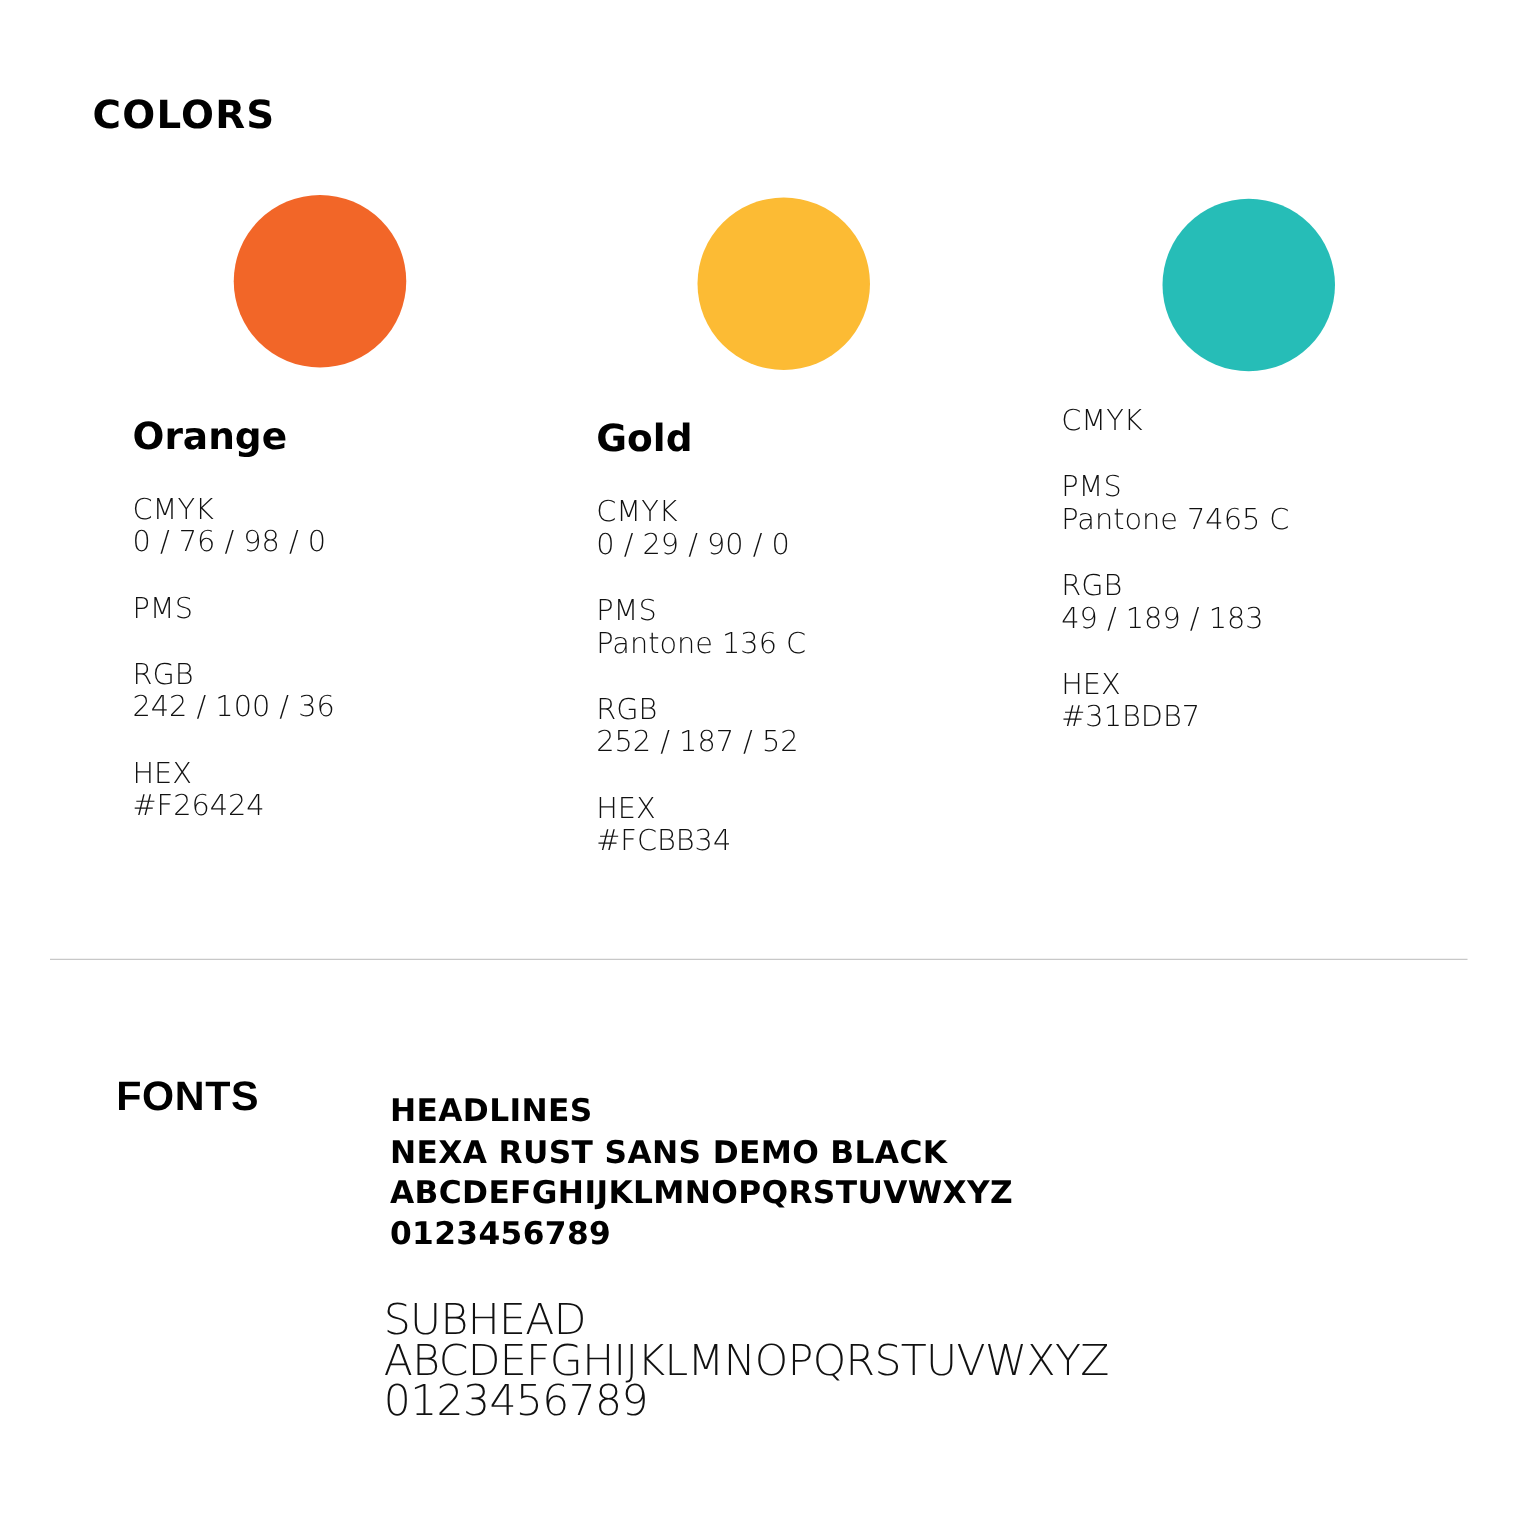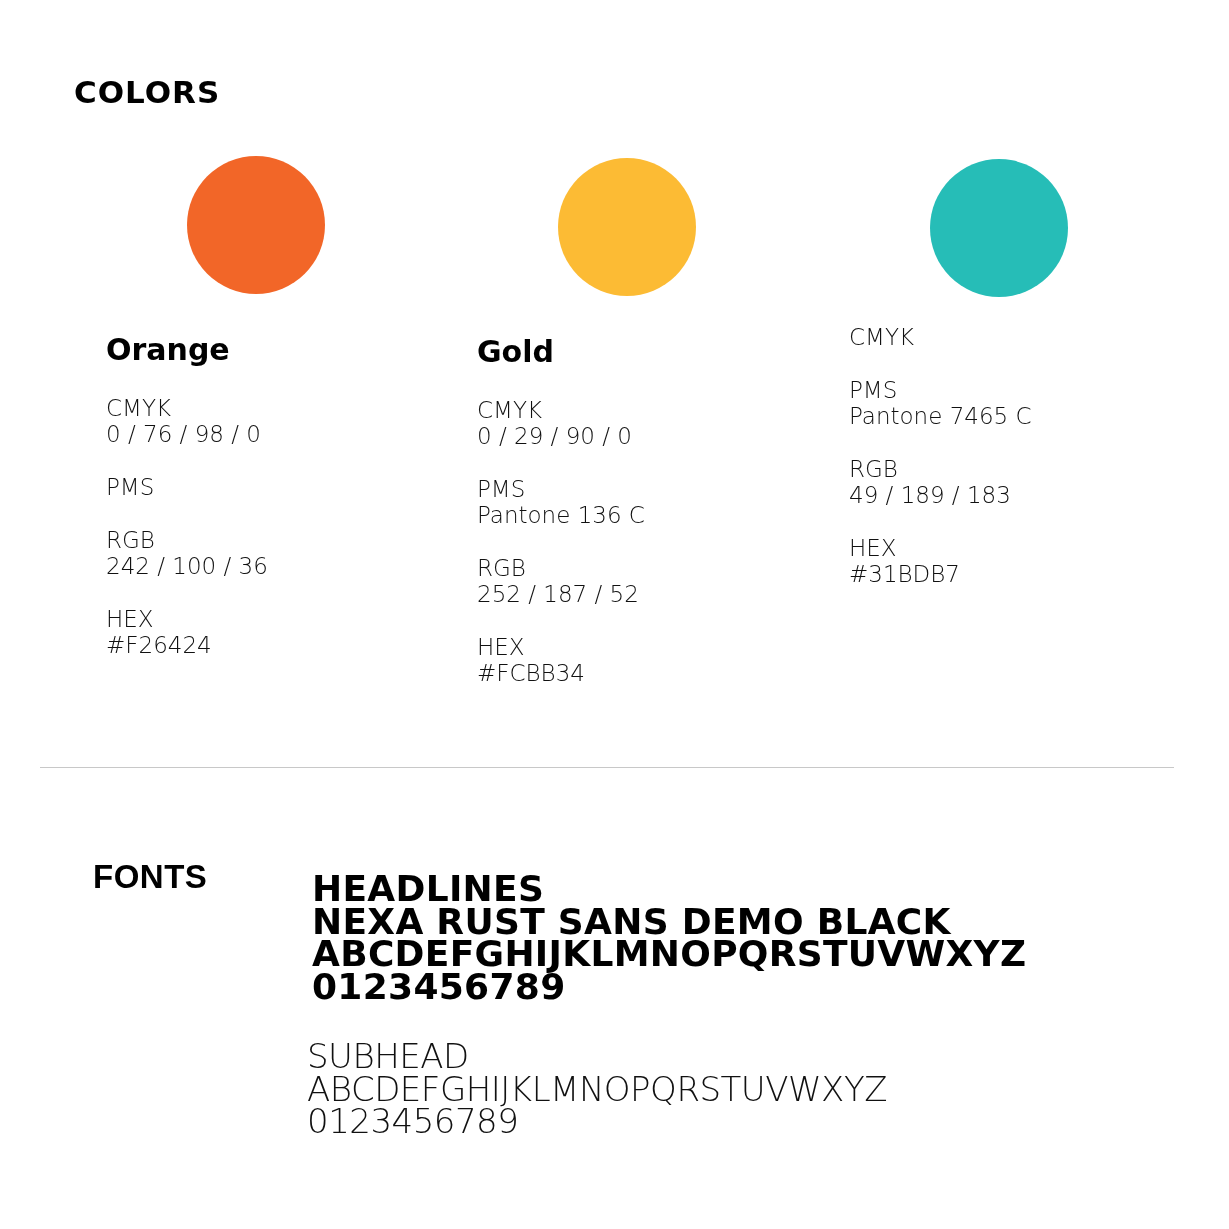--- a/index.html
+++ b/index.html
@@ -65,21 +65,21 @@
     }
 
     .font-block {
       position: absolute;
       left: 312px;
     }
     .headline-block {
       top: 873px;
       font-family: "DejaVu Sans", sans-serif;
       font-weight: bold;
-      font-size: 36px;
+      font-size: 25px;
       line-height: 32.5px;
       letter-spacing: 0.3px;
     }
     .subhead-block {
       top: 1040px;
       left: 307px;
       font-family: "DejaVu Sans", sans-serif;
       font-weight: 200;
       font-size: 34px;
       line-height: 32.5px;

